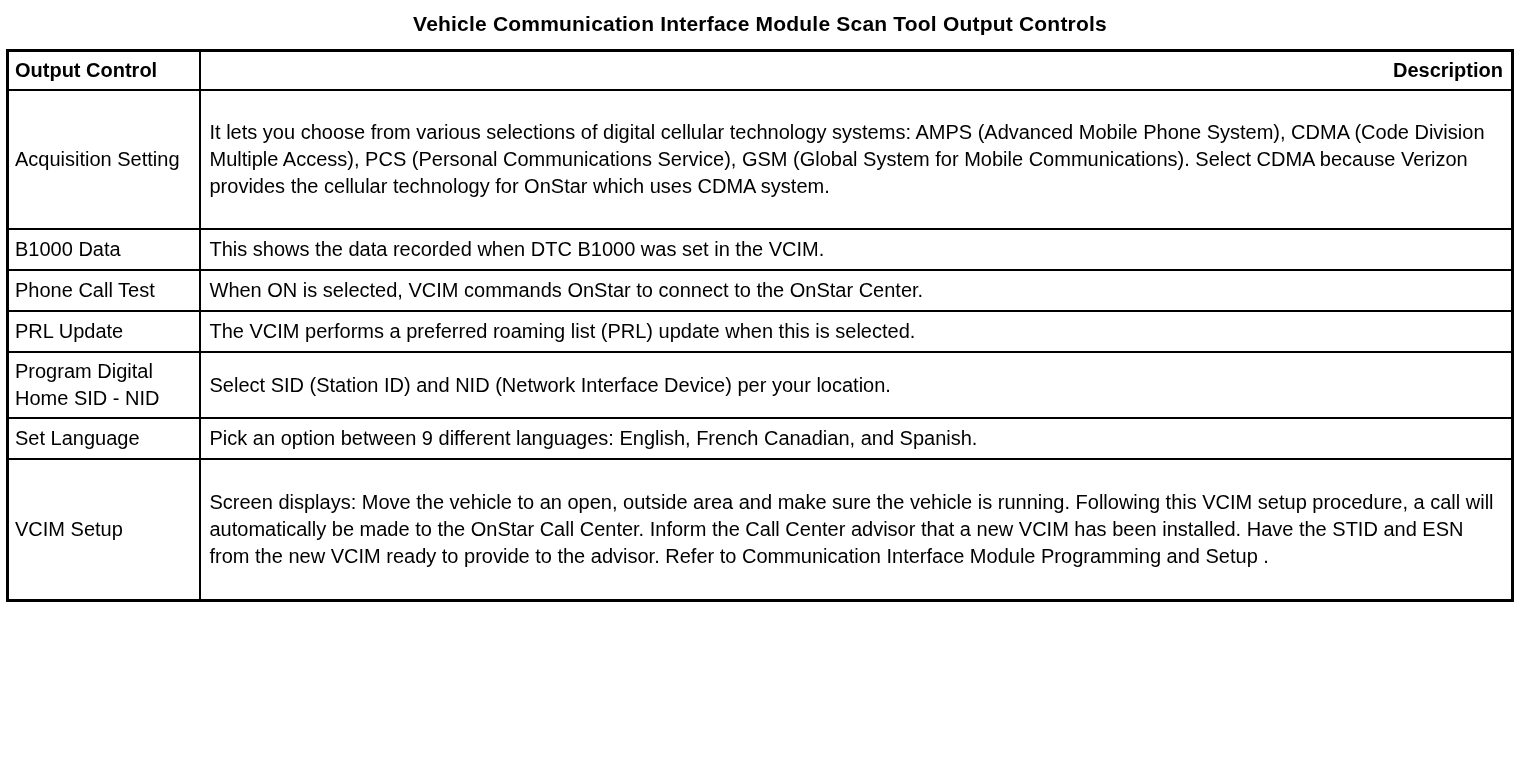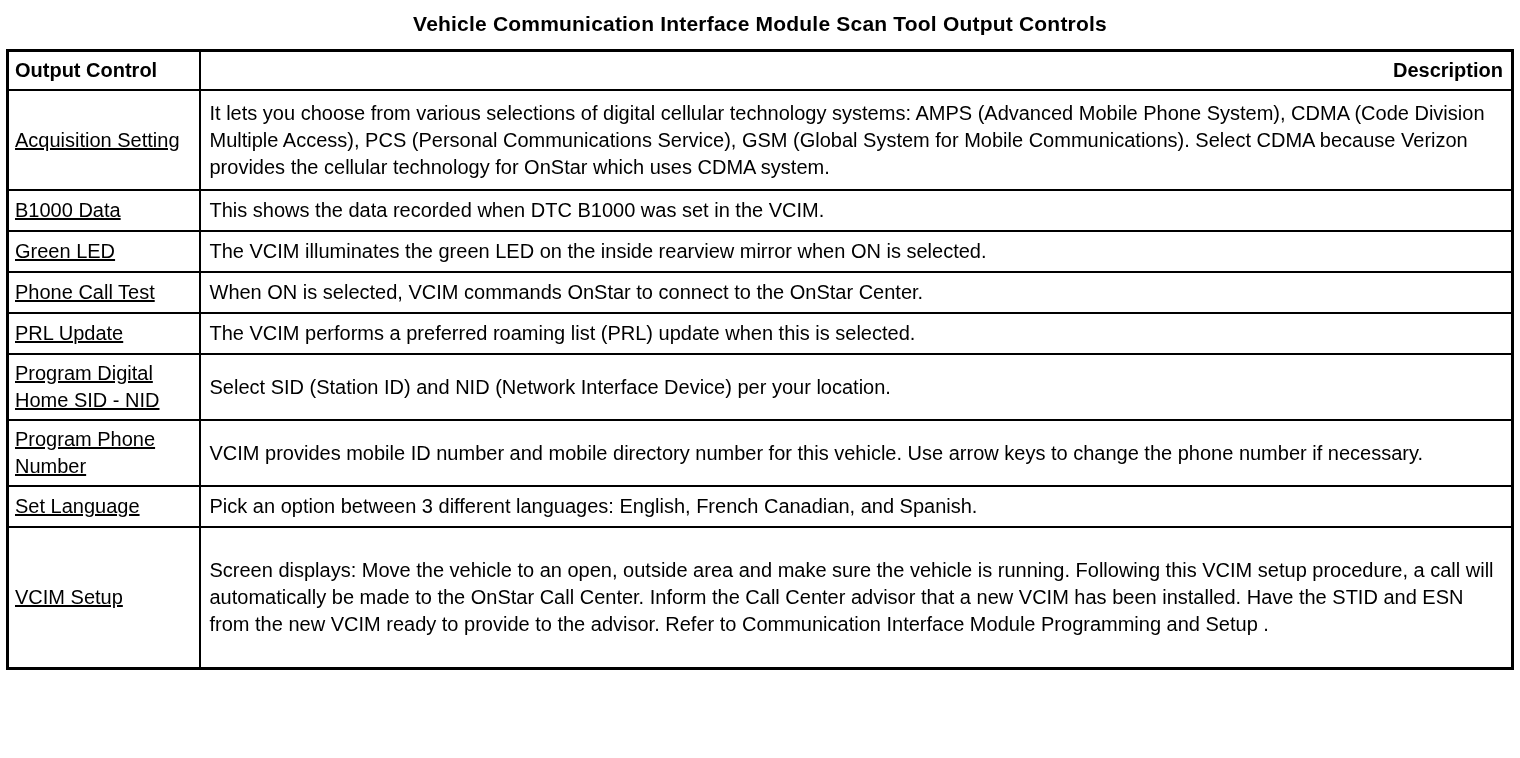--- a/index.html
+++ b/index.html
@@ -37,26 +37,25 @@
     padding: 5px 4px 5px 6px;
     font-size: 20px;
   }
   th.h-desc {
     text-align: right;
     padding: 5px 8px;
     font-size: 20px;
   }
   td.control-cell {
     padding: 5px 4px 5px 6px;
-    text-decoration: underline;
   }
   td.desc-cell {
     padding: 6px 10px 6px 9px;
   }
-  tr.row-tall td { height: 100px; }
+  tr.row-tall td { height: 139px; }
   tr.row-vcim td { height: 141px; }
 </style>
 </head>
 <body>
 
 <div class="page-title">Vehicle Communication Interface Module Scan Tool Output Controls</div>
 
 <table class="oc-table">
   <colgroup>
     <col class="c-control">
@@ -71,41 +70,33 @@
   <tbody>
     <tr class="row-tall">
       <td class="control-cell">Acquisition Setting</td>
       <td class="desc-cell">It lets you choose from various selections of digital cellular technology systems: AMPS (Advanced Mobile Phone System), CDMA (Code Division Multiple Access), PCS (Personal Communications Service), GSM (Global System for Mobile Communications). Select CDMA because Verizon provides the cellular technology for OnStar which uses CDMA system.</td>
     </tr>
     <tr>
       <td class="control-cell">B1000 Data</td>
       <td class="desc-cell">This shows the data recorded when DTC B1000 was set in the VCIM.</td>
     </tr>
     <tr>
-      <td class="control-cell">Green LED</td>
-      <td class="desc-cell">The VCIM illuminates the green LED on the inside rearview mirror when ON is selected.</td>
-    </tr>
-    <tr>
       <td class="control-cell">Phone Call Test</td>
       <td class="desc-cell">When ON is selected, VCIM commands OnStar to connect to the OnStar Center.</td>
     </tr>
     <tr>
       <td class="control-cell">PRL Update</td>
       <td class="desc-cell">The VCIM performs a preferred roaming list (PRL) update when this is selected.</td>
     </tr>
     <tr>
       <td class="control-cell">Program Digital Home SID - NID</td>
       <td class="desc-cell">Select SID (Station ID) and NID (Network Interface Device) per your location.</td>
     </tr>
     <tr>
-      <td class="control-cell">Program Phone Number</td>
-      <td class="desc-cell">VCIM provides mobile ID number and mobile directory number for this vehicle. Use arrow keys to change the phone number if necessary.</td>
-    </tr>
-    <tr>
       <td class="control-cell">Set Language</td>
-      <td class="desc-cell">Pick an option between 3 different languages: English, French Canadian, and Spanish.</td>
+      <td class="desc-cell">Pick an option between 9 different languages: English, French Canadian, and Spanish.</td>
     </tr>
     <tr class="row-vcim">
       <td class="control-cell">VCIM Setup</td>
       <td class="desc-cell">Screen displays: Move the vehicle to an open, outside area and make sure the vehicle is running. Following this VCIM setup procedure, a call will automatically be made to the OnStar Call Center. Inform the Call Center advisor that a new VCIM has been installed. Have the STID and ESN from the new VCIM ready to provide to the advisor. Refer to Communication Interface Module Programming and Setup .</td>
     </tr>
   </tbody>
 </table>
 
 </body></html>

